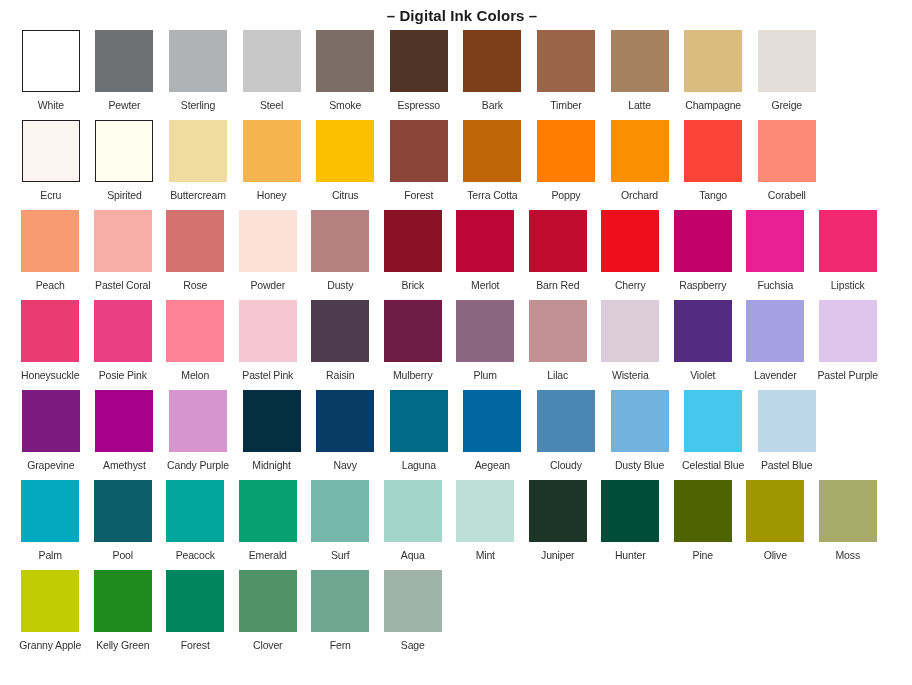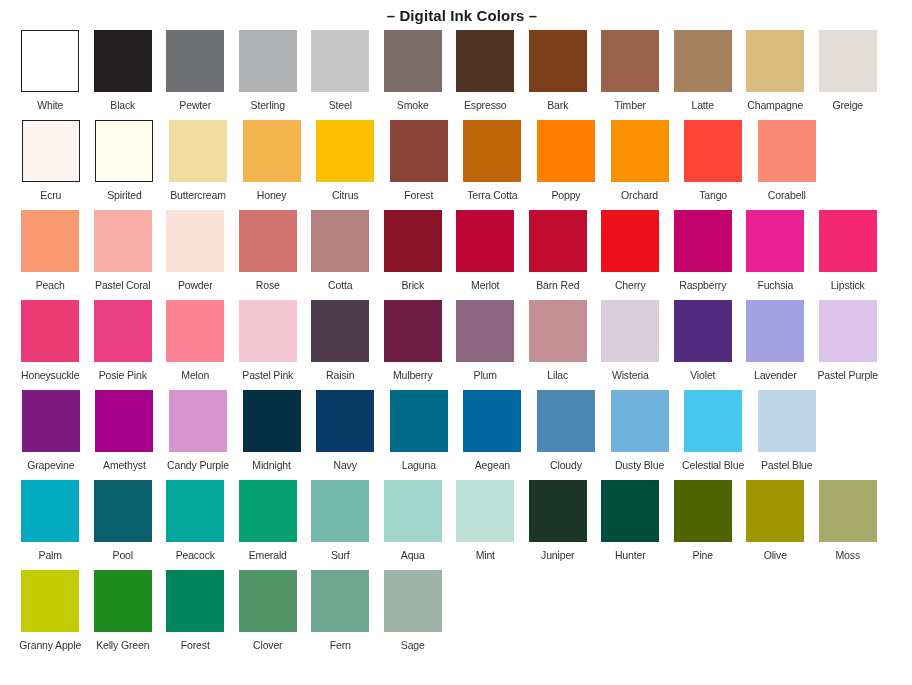--- a/index.html
+++ b/index.html
@@ -80,24 +80,20 @@
 
   <div class="chart-title">– Digital Ink Colors –</div>
 
   <div class="palette-grid">
       <div class="palette-row">
         <div class="swatch-cell">
           <div class="swatch-chip outlined" style="background-color: rgb(255, 255, 255);"></div>
           <div class="swatch-label">White</div>
         </div>
         <div class="swatch-cell">
-          <div class="swatch-chip" style="background-color: rgb(35, 31, 32);"></div>
-          <div class="swatch-label">Black</div>
-        </div>
-        <div class="swatch-cell">
           <div class="swatch-chip" style="background-color: rgb(111, 112, 115);"></div>
           <div class="swatch-label">Pewter</div>
         </div>
         <div class="swatch-cell">
           <div class="swatch-chip" style="background-color: rgb(177, 178, 179);"></div>
           <div class="swatch-label">Sterling</div>
         </div>
         <div class="swatch-cell">
           <div class="swatch-chip" style="background-color: rgb(200, 200, 200);"></div>
           <div class="swatch-label">Steel</div>
@@ -180,30 +176,30 @@
       <div class="palette-row">
         <div class="swatch-cell">
           <div class="swatch-chip" style="background-color: rgb(249, 154, 114);"></div>
           <div class="swatch-label">Peach</div>
         </div>
         <div class="swatch-cell">
           <div class="swatch-chip" style="background-color: rgb(248, 173, 167);"></div>
           <div class="swatch-label">Pastel Coral</div>
         </div>
         <div class="swatch-cell">
+          <div class="swatch-chip" style="background-color: rgb(210, 115, 111);"></div>
+          <div class="swatch-label">Rose</div>
+        </div>
+        <div class="swatch-cell">
           <div class="swatch-chip" style="background-color: rgb(252, 225, 217);"></div>
           <div class="swatch-label">Powder</div>
         </div>
         <div class="swatch-cell">
-          <div class="swatch-chip" style="background-color: rgb(210, 115, 111);"></div>
-          <div class="swatch-label">Rose</div>
-        </div>
-        <div class="swatch-cell">
           <div class="swatch-chip" style="background-color: rgb(180, 129, 128);"></div>
-          <div class="swatch-label">Cotta</div>
+          <div class="swatch-label">Dusty</div>
         </div>
         <div class="swatch-cell">
           <div class="swatch-chip" style="background-color: rgb(138, 18, 38);"></div>
           <div class="swatch-label">Brick</div>
         </div>
         <div class="swatch-cell">
           <div class="swatch-chip" style="background-color: rgb(189, 6, 54);"></div>
           <div class="swatch-label">Merlot</div>
         </div>
         <div class="swatch-cell">

